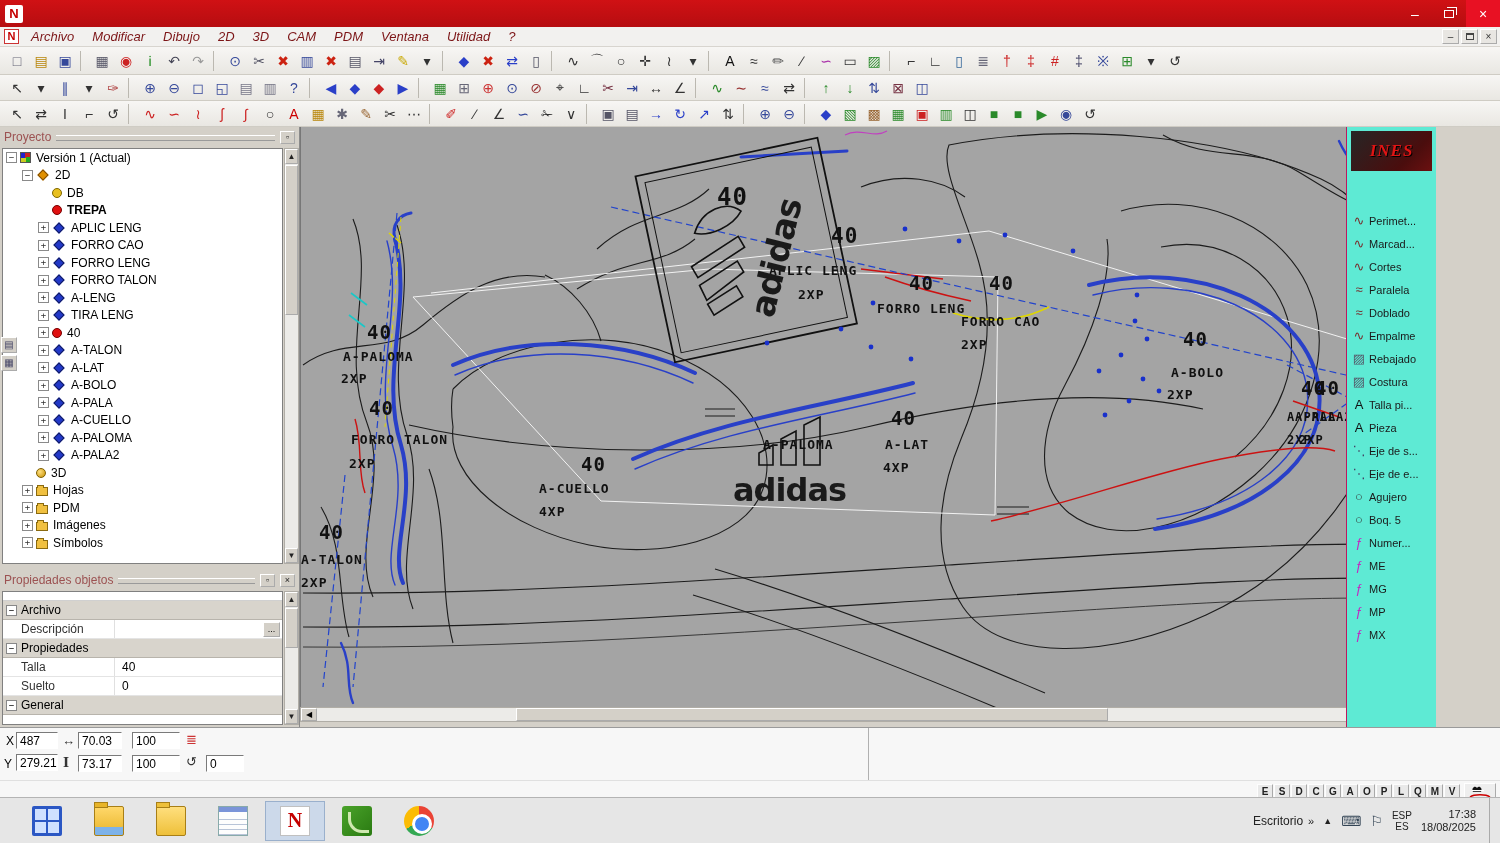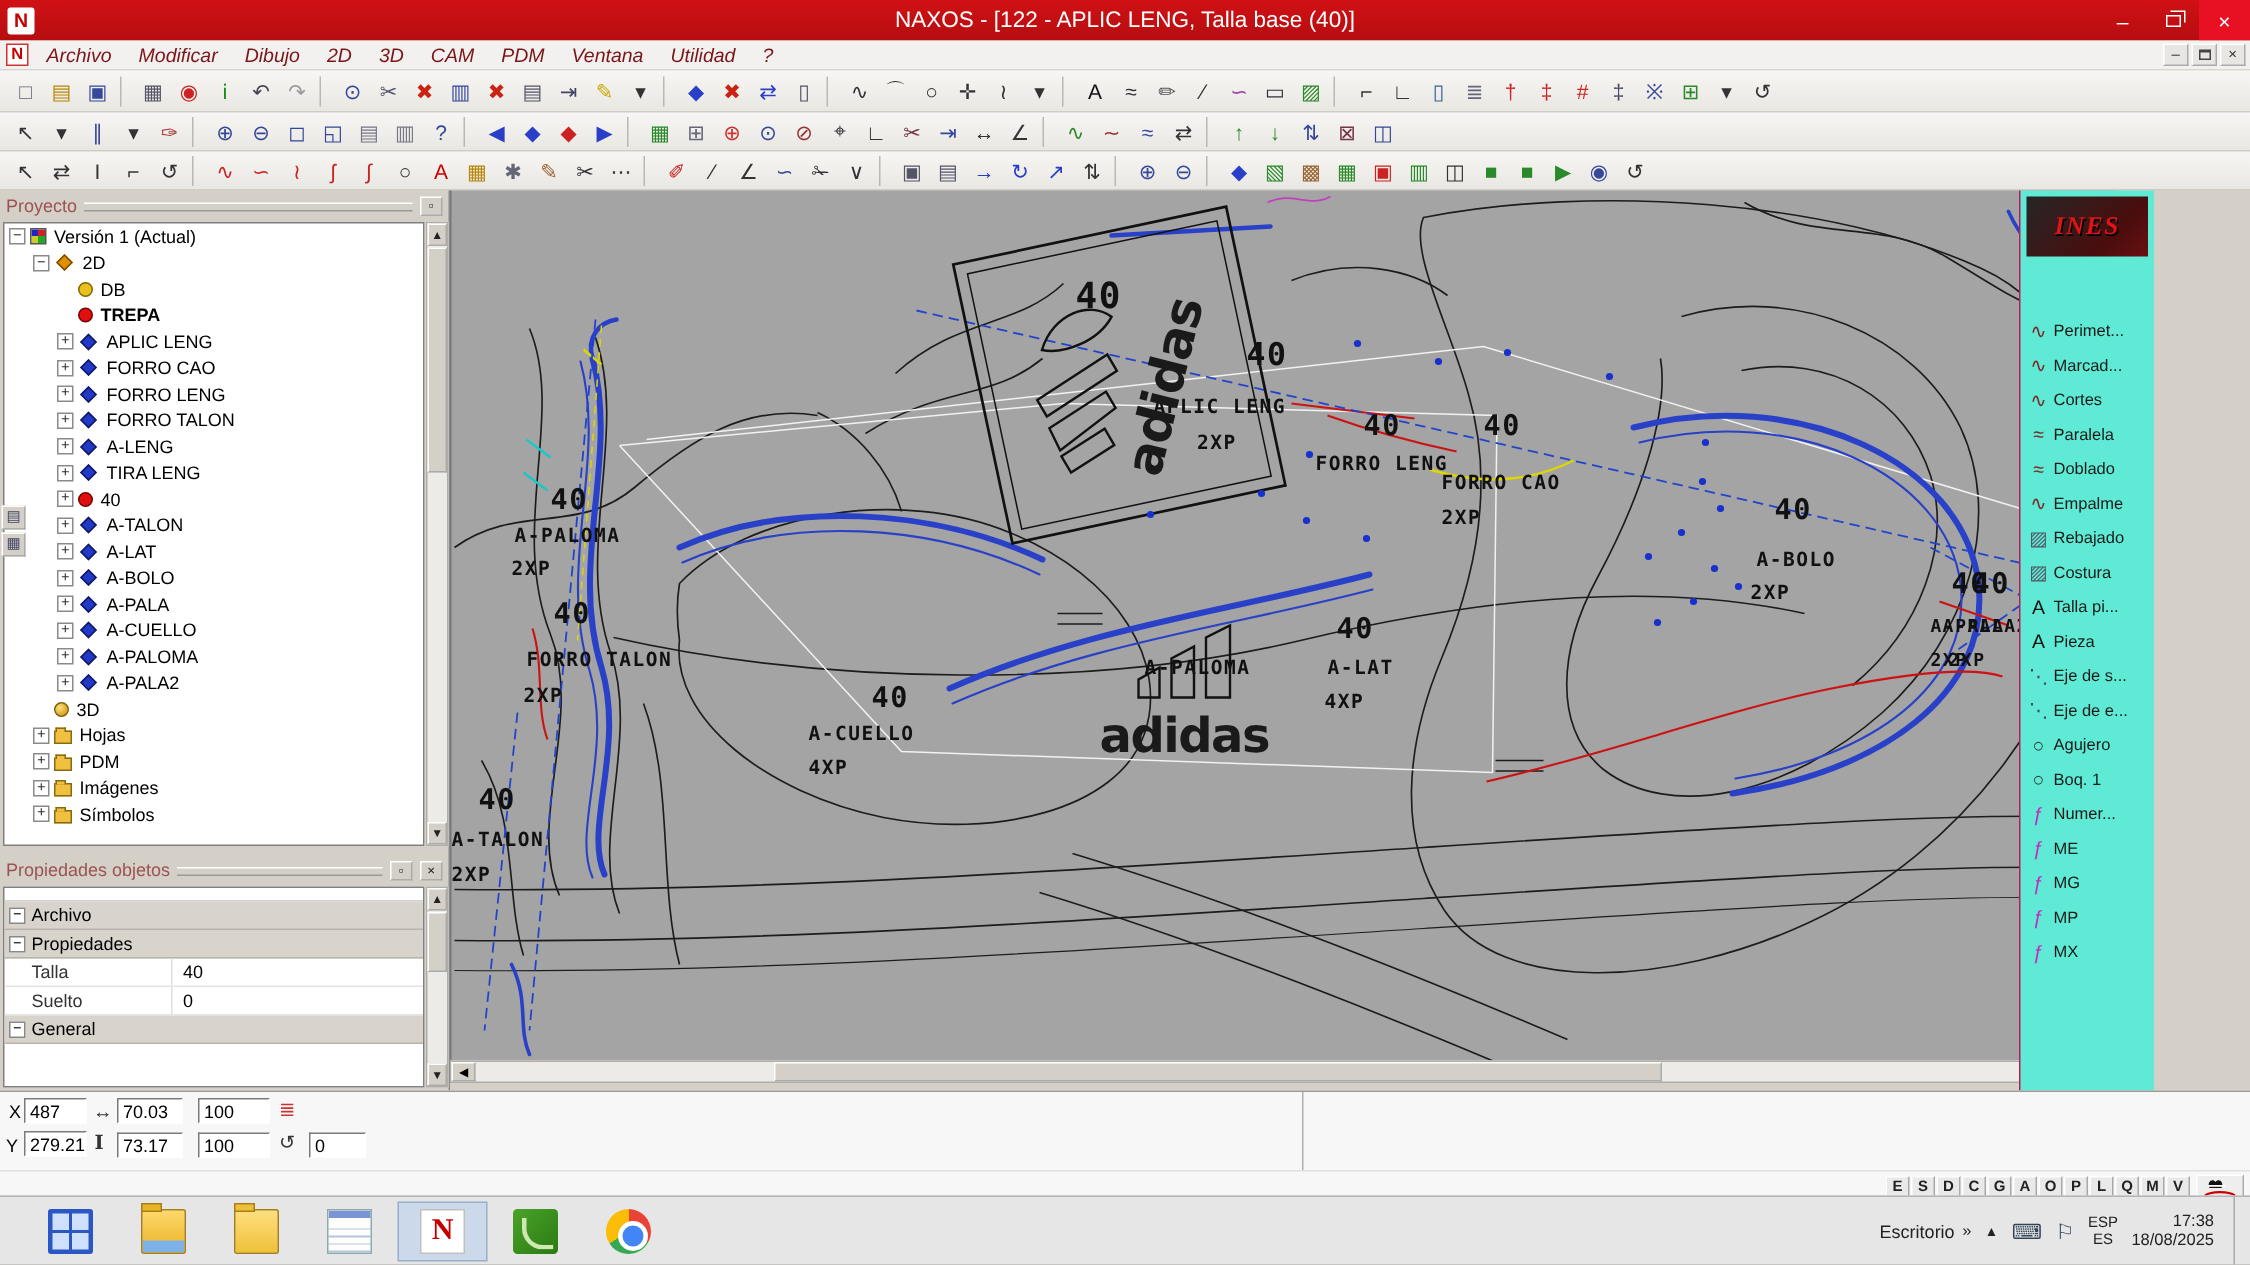--- a/index.html
+++ b/index.html
@@ -129,21 +129,20 @@
   .tray-ico { font-size:14px; color:#345; }
   .lang { text-align:center; font-size:10px; line-height:11px; }
   .clock { text-align:right; font-size:11px; line-height:13px; }
   .show-desktop { width:5px; height:46px; border-left:1px solid #aaa; margin-left:4px; }
 </style>
 </head>
 <body>
 
 <div class="titlebar">
   <div class="app-ico">N</div>
-  <div class="tb-title">NAXOS - [122 - APLIC LENG, Talla base (40)]</div>
   <div class="win-btns">
     <div class="wb">–</div>
     <div class="wb wb-restore">
         <span></span>
       </div>
     <div class="wb wb-close">×</div>
   </div>
 </div>
 
 <div class="menubar">
@@ -457,20 +456,25 @@
     <span class="ptl"></span>
     <span class="panel-btn">▫</span>
     <span class="panel-btn">×</span>
   </div>
   <div class="pgrid">
     <div class="pghead"></div>
     <div id="prop-rows">
         <div class="prow section">
           <div class="pminus">−</div>
           <div class="plabel">Archivo</div>
+        </div>
+        <div class="prow">
+          <div class="pname">Descripción</div>
+          <div class="pval"></div>
+          <div class="pbtn">...</div>
         </div>
         <div class="prow section">
           <div class="pminus">−</div>
           <div class="plabel">Propiedades</div>
         </div>
         <div class="prow">
           <div class="pname">Talla</div>
           <div class="pval">40</div>
         </div>
         <div class="prow">
@@ -698,21 +702,21 @@
       <div class="tool-item">
         <div class="tool-ico" style="color: rgb(68, 68, 102);">⋱</div>
         <div class="tool-label">Eje de e...</div>
       </div>
       <div class="tool-item">
         <div class="tool-ico" style="color: rgb(51, 51, 51);">○</div>
         <div class="tool-label">Agujero</div>
       </div>
       <div class="tool-item">
         <div class="tool-ico" style="color: rgb(51, 51, 51);">○</div>
-        <div class="tool-label">Boq. 1</div>
+        <div class="tool-label">Boq. 5</div>
       </div>
       <div class="tool-item">
         <div class="tool-ico" style="color: rgb(192, 42, 192);">ƒ</div>
         <div class="tool-label">Numer...</div>
       </div>
       <div class="tool-item">
         <div class="tool-ico" style="color: rgb(192, 42, 192);">ƒ</div>
         <div class="tool-label">ME</div>
       </div>
       <div class="tool-item">

